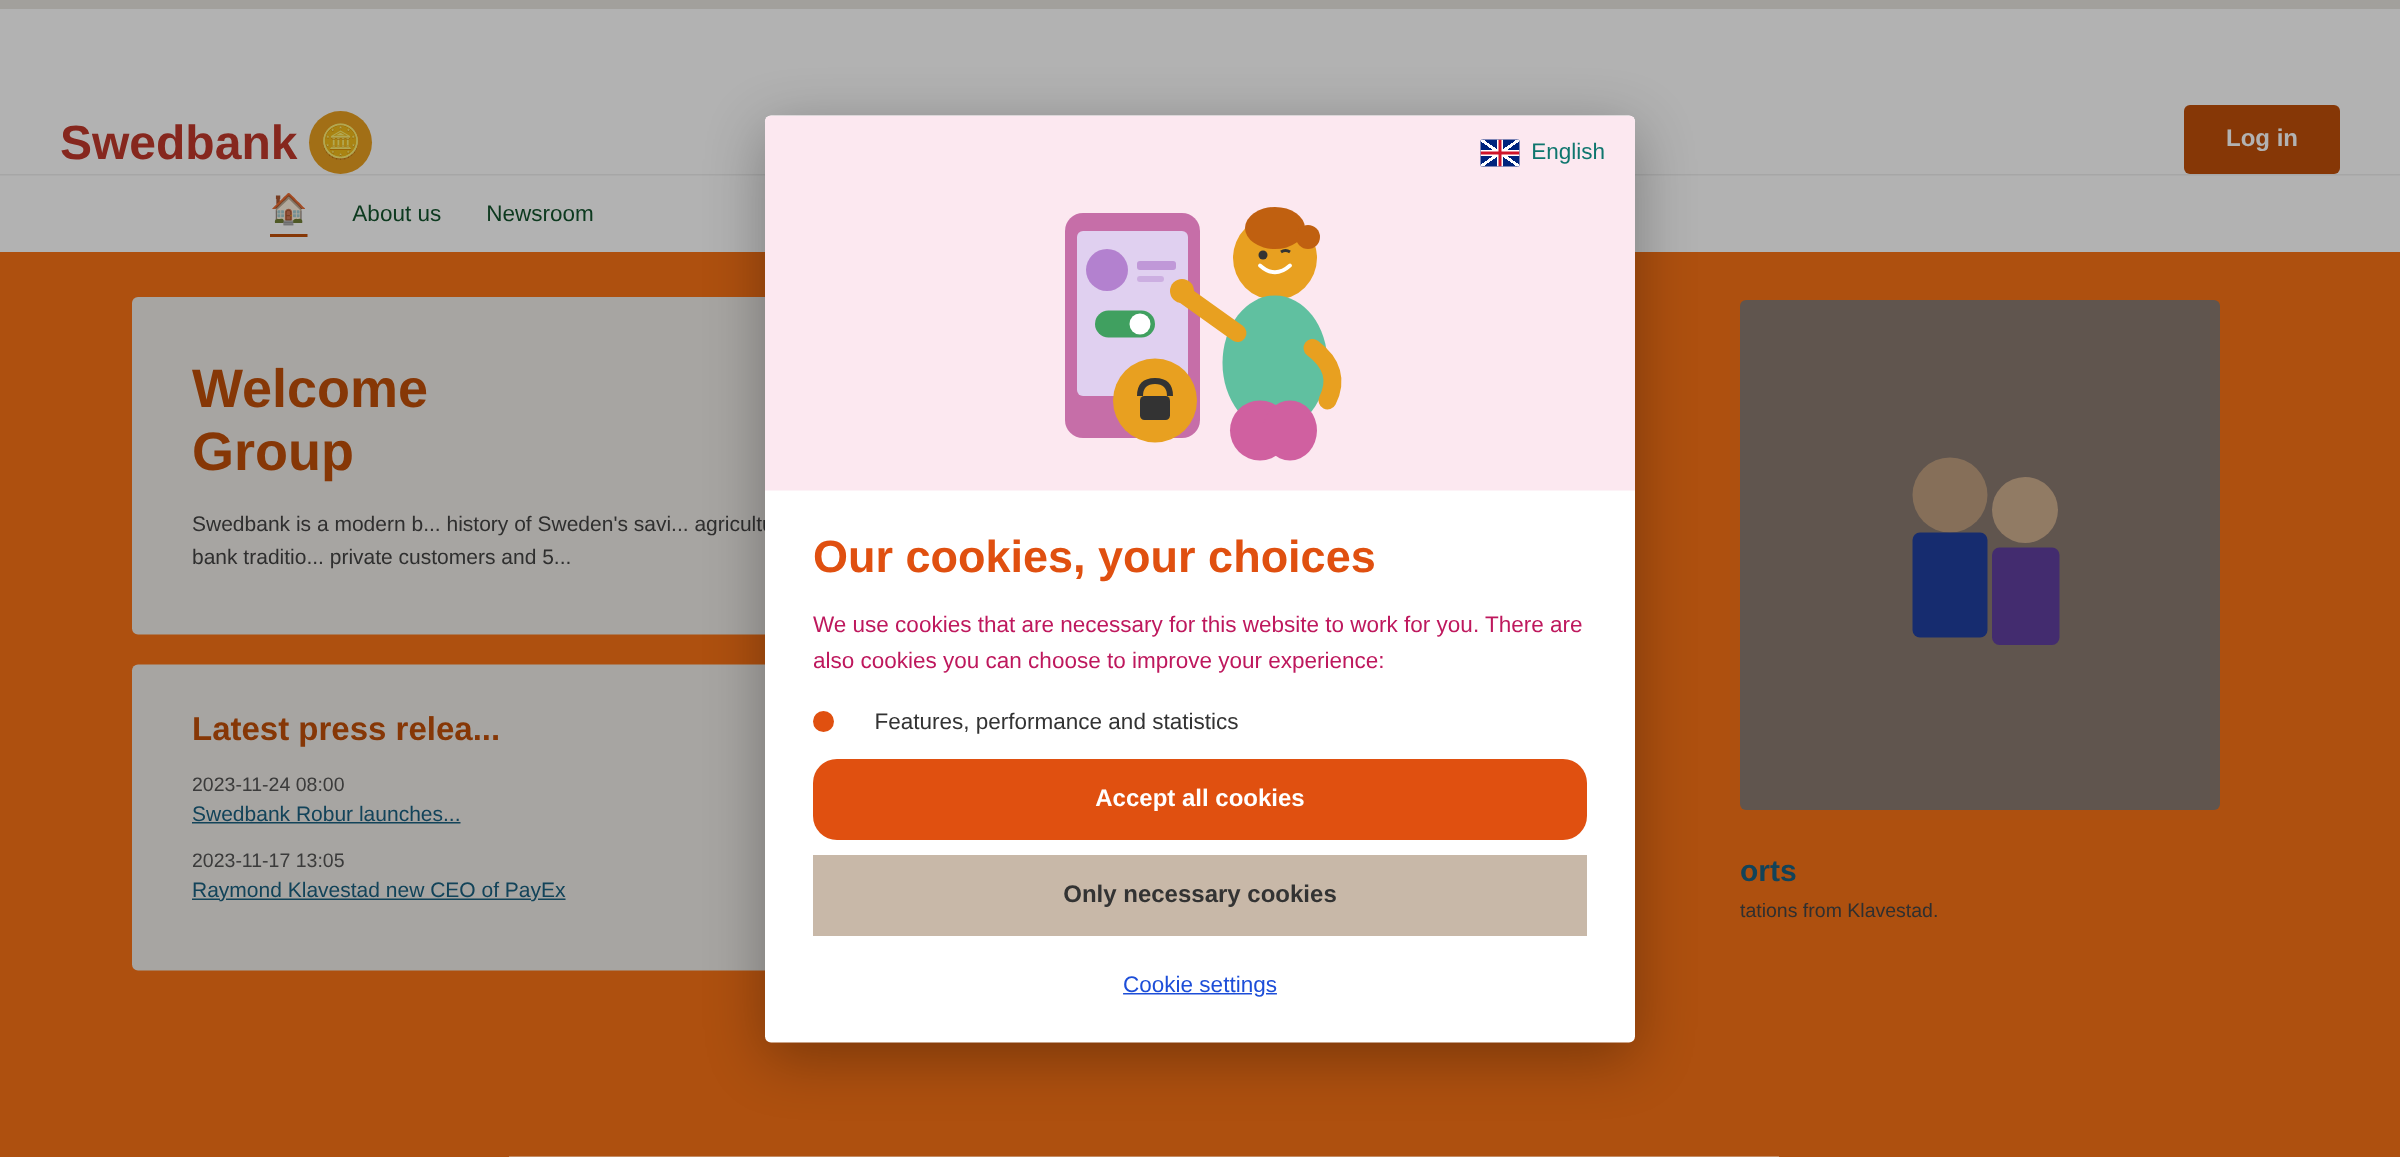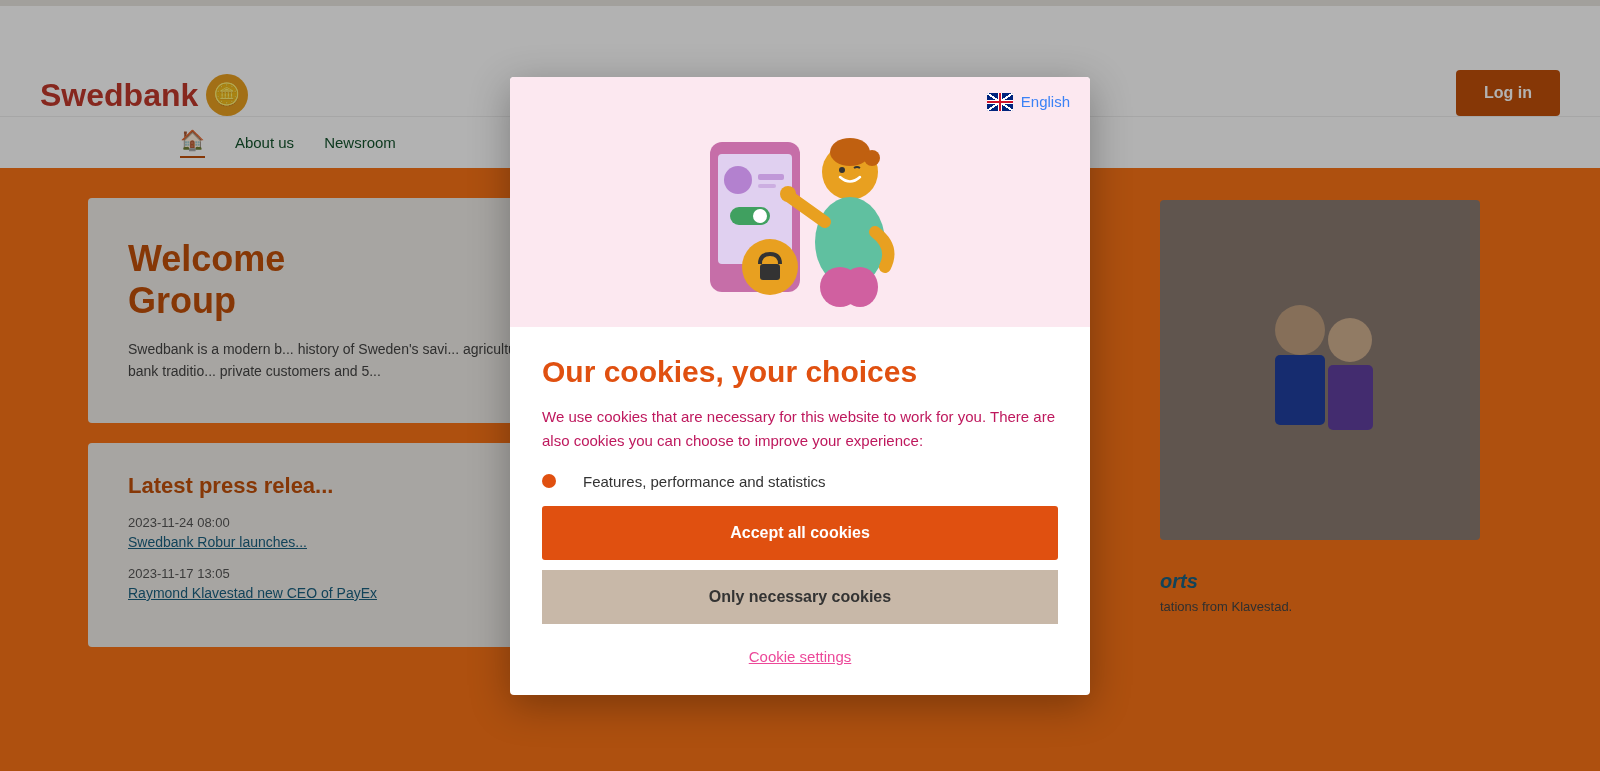--- a/index.html
+++ b/index.html
@@ -210,21 +210,20 @@
       position: absolute;
       top: 570px;
       right: 120px;
       width: 320px;
     }
 
     .reports-title {
       color: #1a6080;
       font-size: 20px;
       font-weight: bold;
-      font-style: italic;
     }
 
     .reports-text {
       color: #444;
       font-size: 13px;
       margin-top: 6px;
     }
 
     
     .overlay {
@@ -252,21 +251,21 @@
       position: absolute;
       top: 16px;
       right: 20px;
       display: flex;
       align-items: center;
       gap: 8px;
       z-index: 10;
     }
 
     .modal-lang-text {
-      color: #3b82f6;
+      color: #0f766e;
       font-size: 15px;
     }
 
     
     .modal-illustration {
       background: #fce8f0;
       height: 250px;
       display: flex;
       align-items: center;
       justify-content: center;
@@ -320,21 +319,21 @@
 
     .btn-accept-all {
       display: block;
       width: 100%;
       background: #e05010;
       color: white;
       border: none;
       padding: 18px;
       font-size: 16px;
       font-weight: bold;
-      border-radius: 3px;
+      border-radius: 16px;
       cursor: pointer;
       margin-bottom: 10px;
     }
 
     .btn-necessary {
       display: block;
       width: 100%;
       background: #c8b8a8;
       color: #333;
       border: none;
@@ -343,21 +342,21 @@
       font-weight: bold;
       border-radius: 0;
       cursor: pointer;
       margin-bottom: 14px;
     }
 
     .btn-settings {
       display: block;
       width: 100%;
       background: transparent;
-      color: #ec4899;
+      color: #1d4ed8;
       border: none;
       padding: 10px;
       font-size: 15px;
       text-decoration: underline;
       cursor: pointer;
       text-align: center;
     }
 
     
     .uk-flag {

